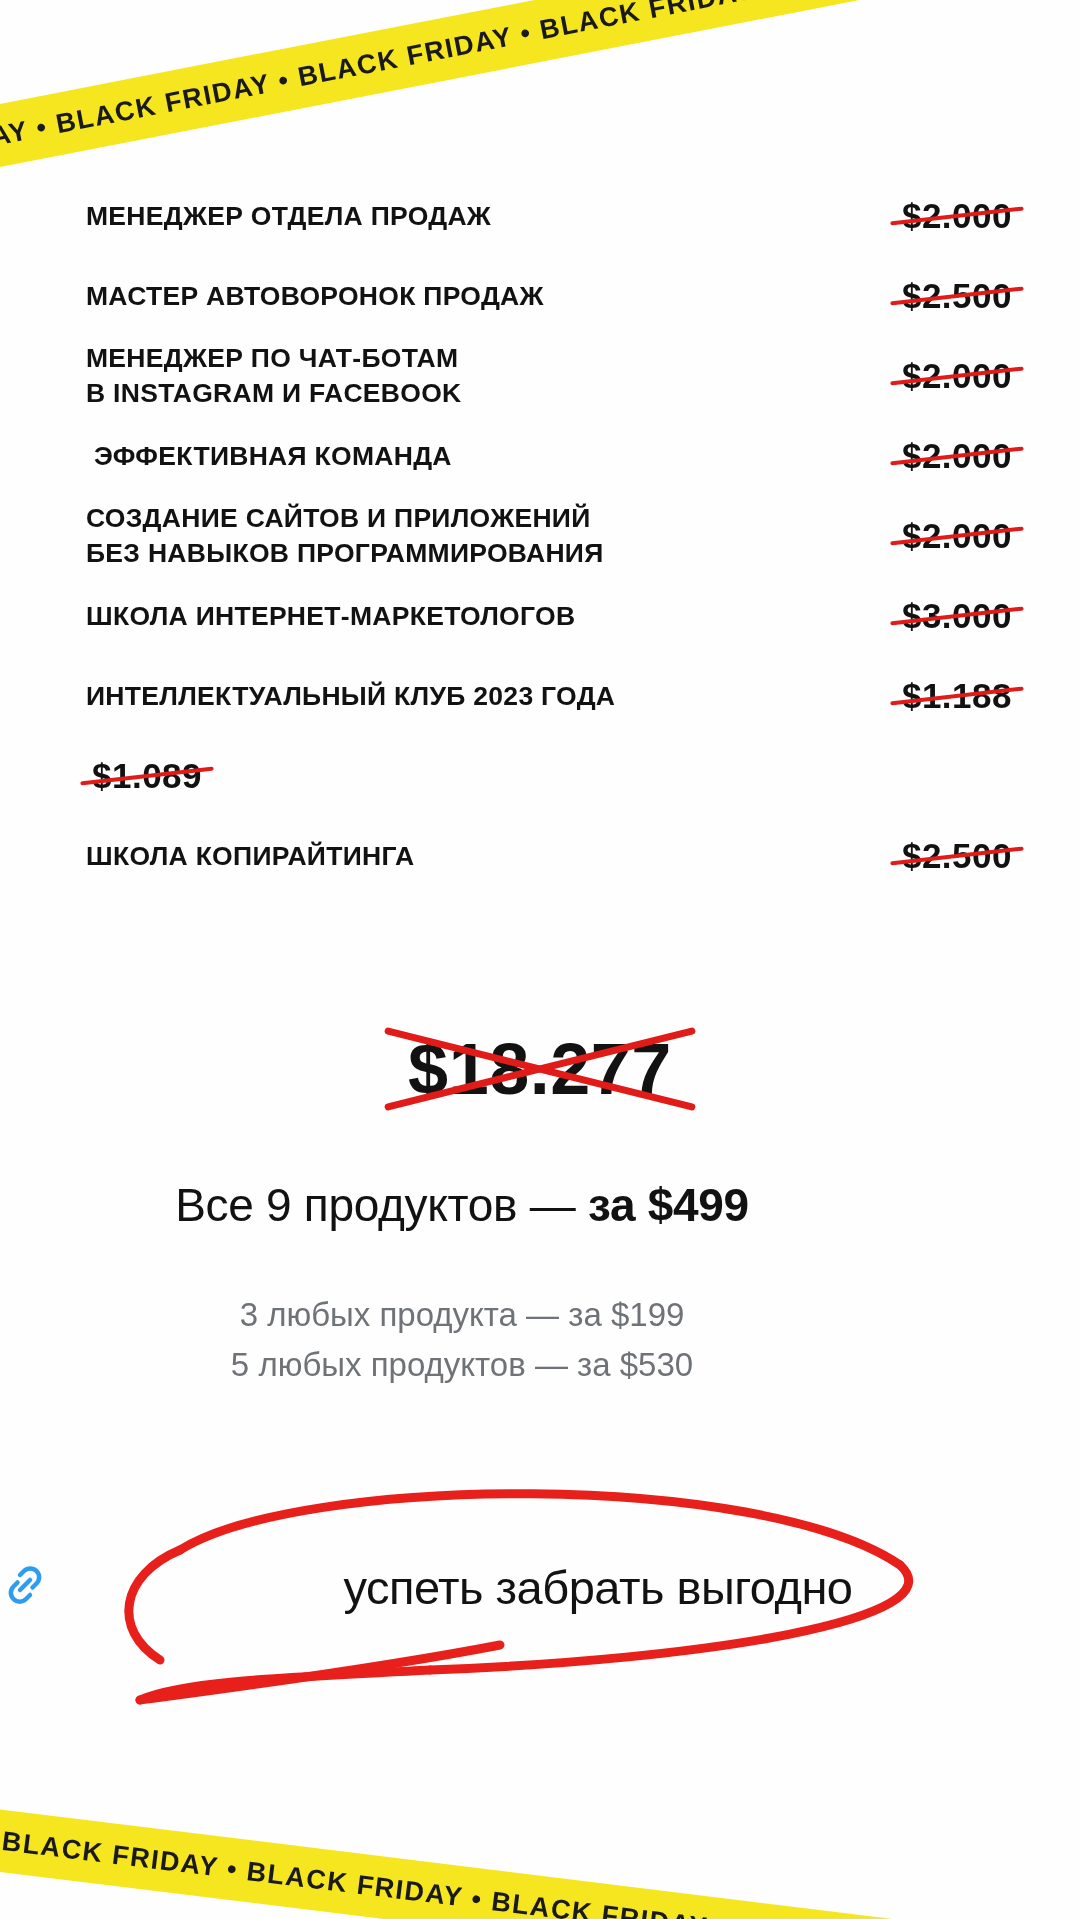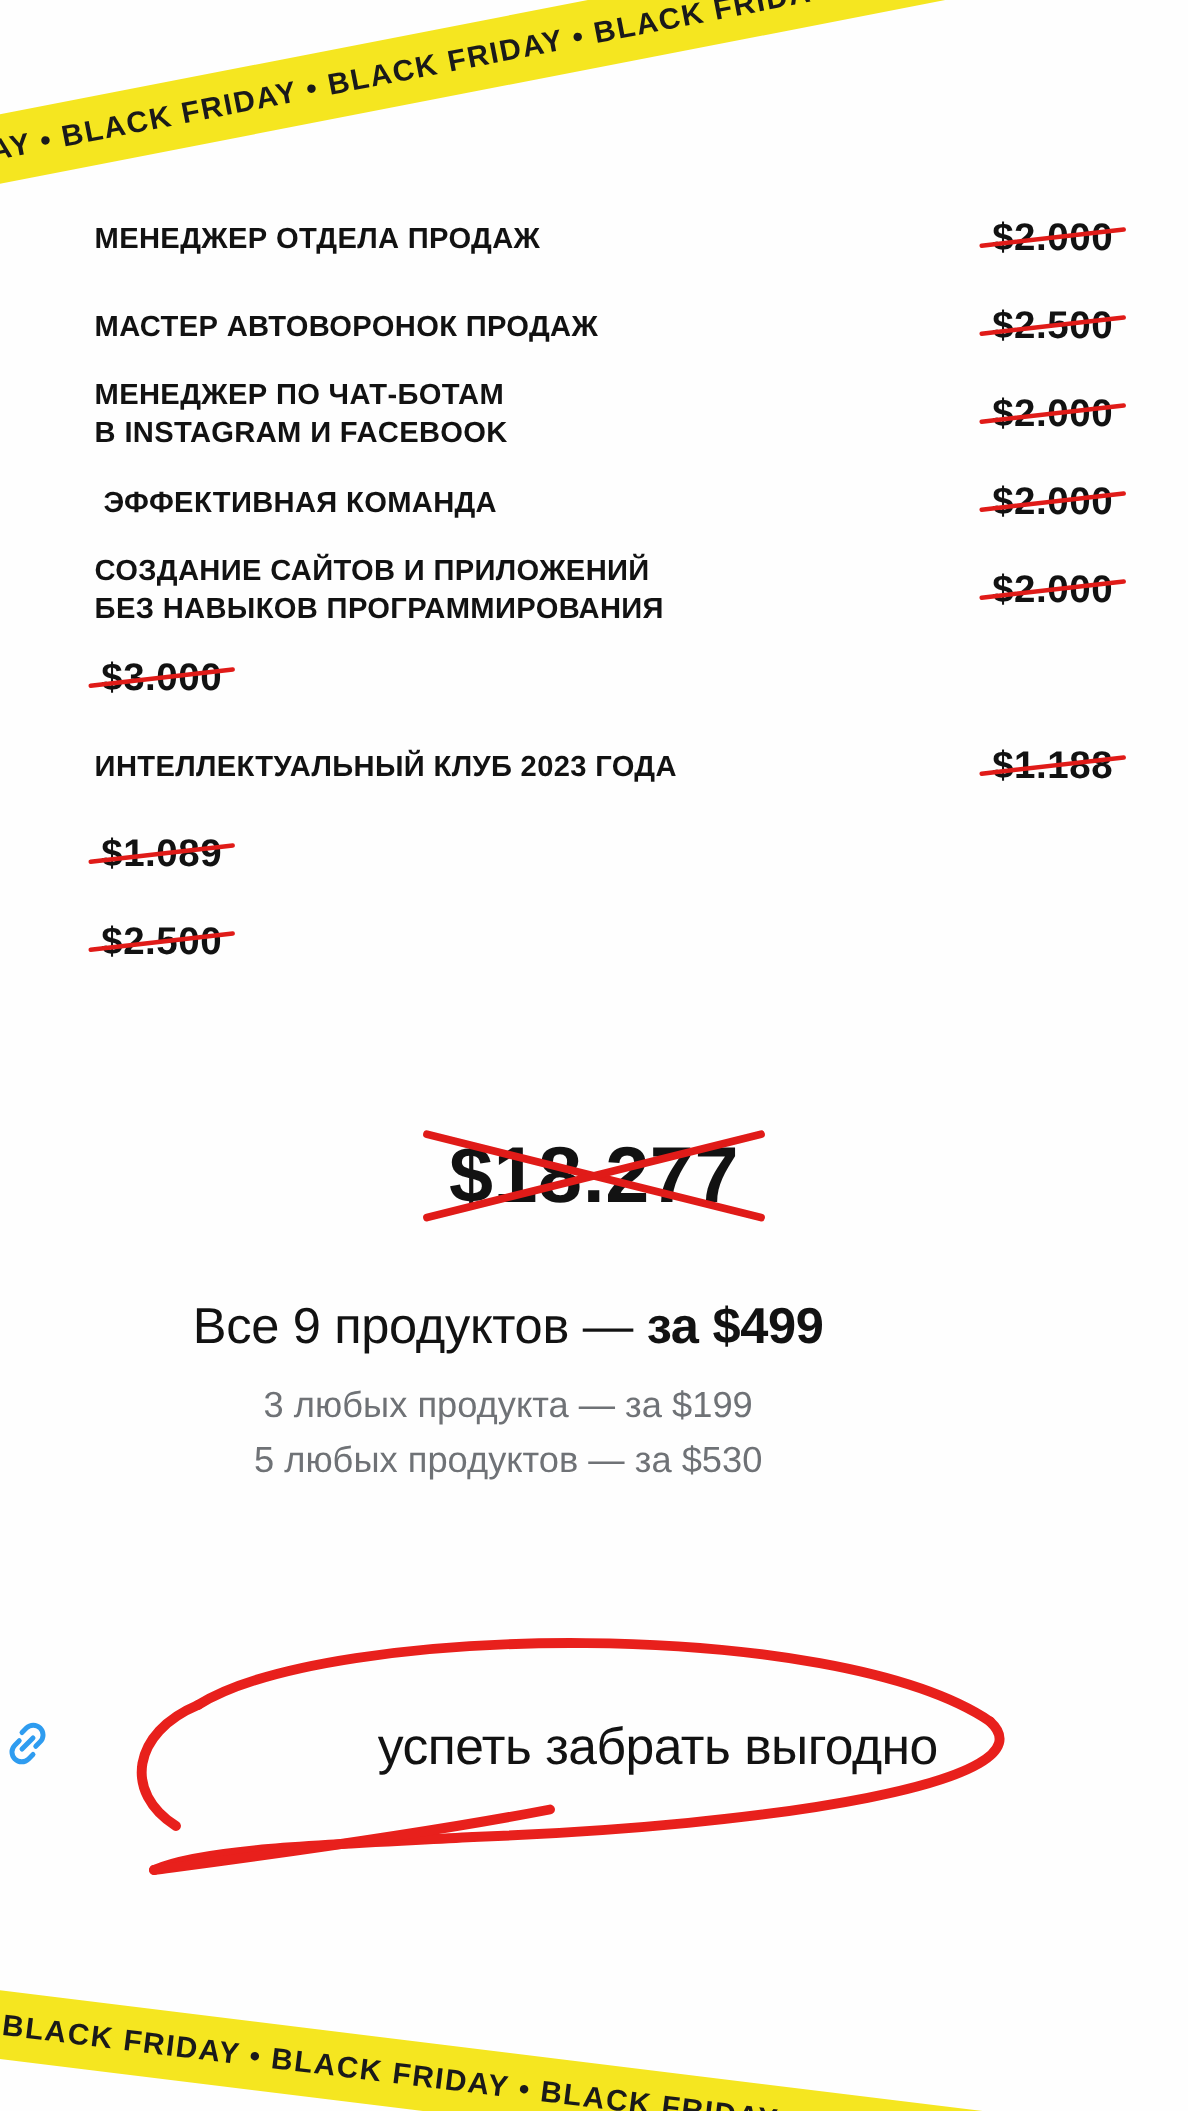--- a/index.html
+++ b/index.html
@@ -136,21 +136,21 @@
     text-align: center;
   }
   .offer-main {
     font-size: 46px;
     color: #121212;
     font-weight: 500;
     letter-spacing: -0.3px;
   }
   .offer-main b { font-weight: bold; }
   .offer-sub {
-    margin-top: 20px;
+    margin-top: 58px;
     font-size: 33px;
     color: #6f7276;
     line-height: 1.52;
     font-weight: 400;
   }
 
   
   .cta {
     position: absolute;
     top: 1455px;
@@ -225,20 +225,21 @@
     <div class="row">
       <div class="row-name" style="white-space:pre-line">СОЗДАНИЕ САЙТОВ И ПРИЛОЖЕНИЙ
 БЕЗ НАВЫКОВ ПРОГРАММИРОВАНИЯ</div>
       <div class="price-wrap">
         <span class="price">$2.000</span>
         <span class="strike"></span>
       </div>
     </div>
 
     <div class="row">
+      <div class="row-name">ШКОЛА ИНТЕРНЕТ-МАРКЕТОЛОГОВ</div>
       <div class="price-wrap">
         <span class="price">$3.000</span>
         <span class="strike"></span>
       </div>
     </div>
 
     <div class="row">
       <div class="row-name">ИНТЕЛЛЕКТУАЛЬНЫЙ КЛУБ 2023 ГОДА</div>
       <div class="price-wrap">
         <span class="price">$1.188</span>
@@ -247,20 +248,21 @@
     </div>
 
     <div class="row">
       <div class="price-wrap">
         <span class="price">$1.089</span>
         <span class="strike"></span>
       </div>
     </div>
 
     <div class="row">
+      <div class="row-name">ШКОЛА КОПИРАЙТИНГА</div>
       <div class="price-wrap">
         <span class="price">$2.500</span>
         <span class="strike"></span>
       </div>
     </div>
 
   </div>
 
   <div class="total">
     <div class="total-inner">

